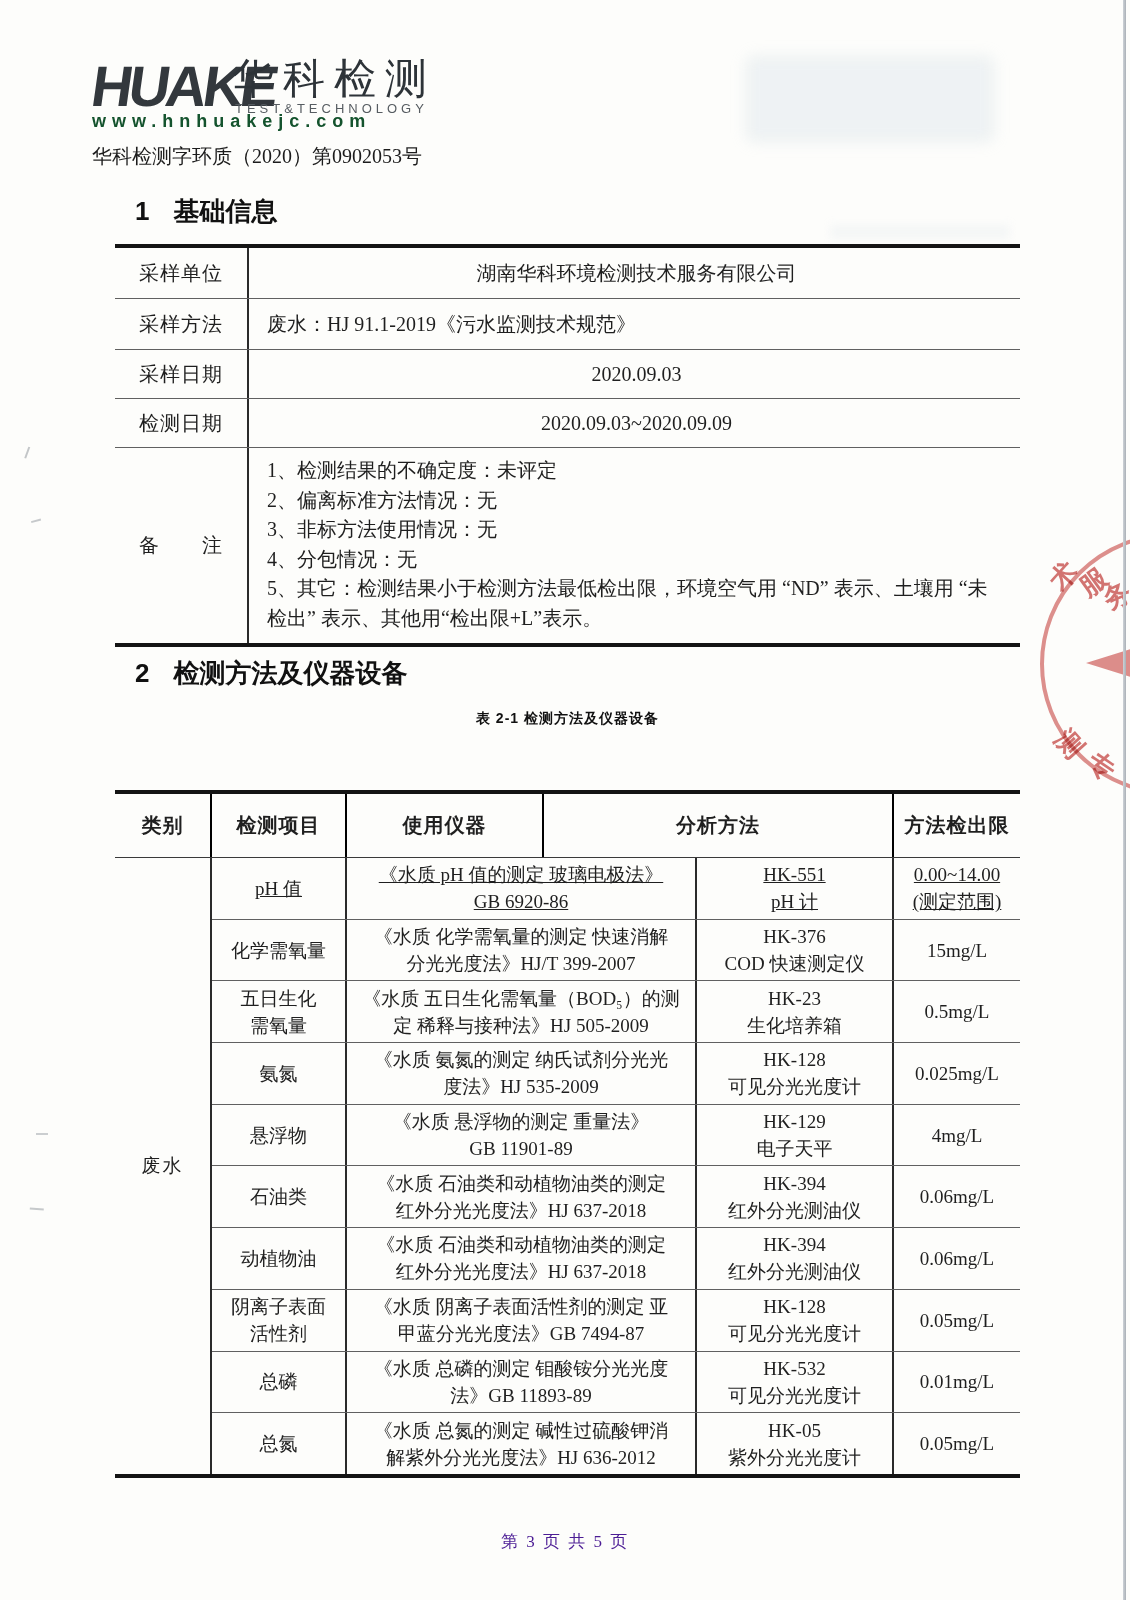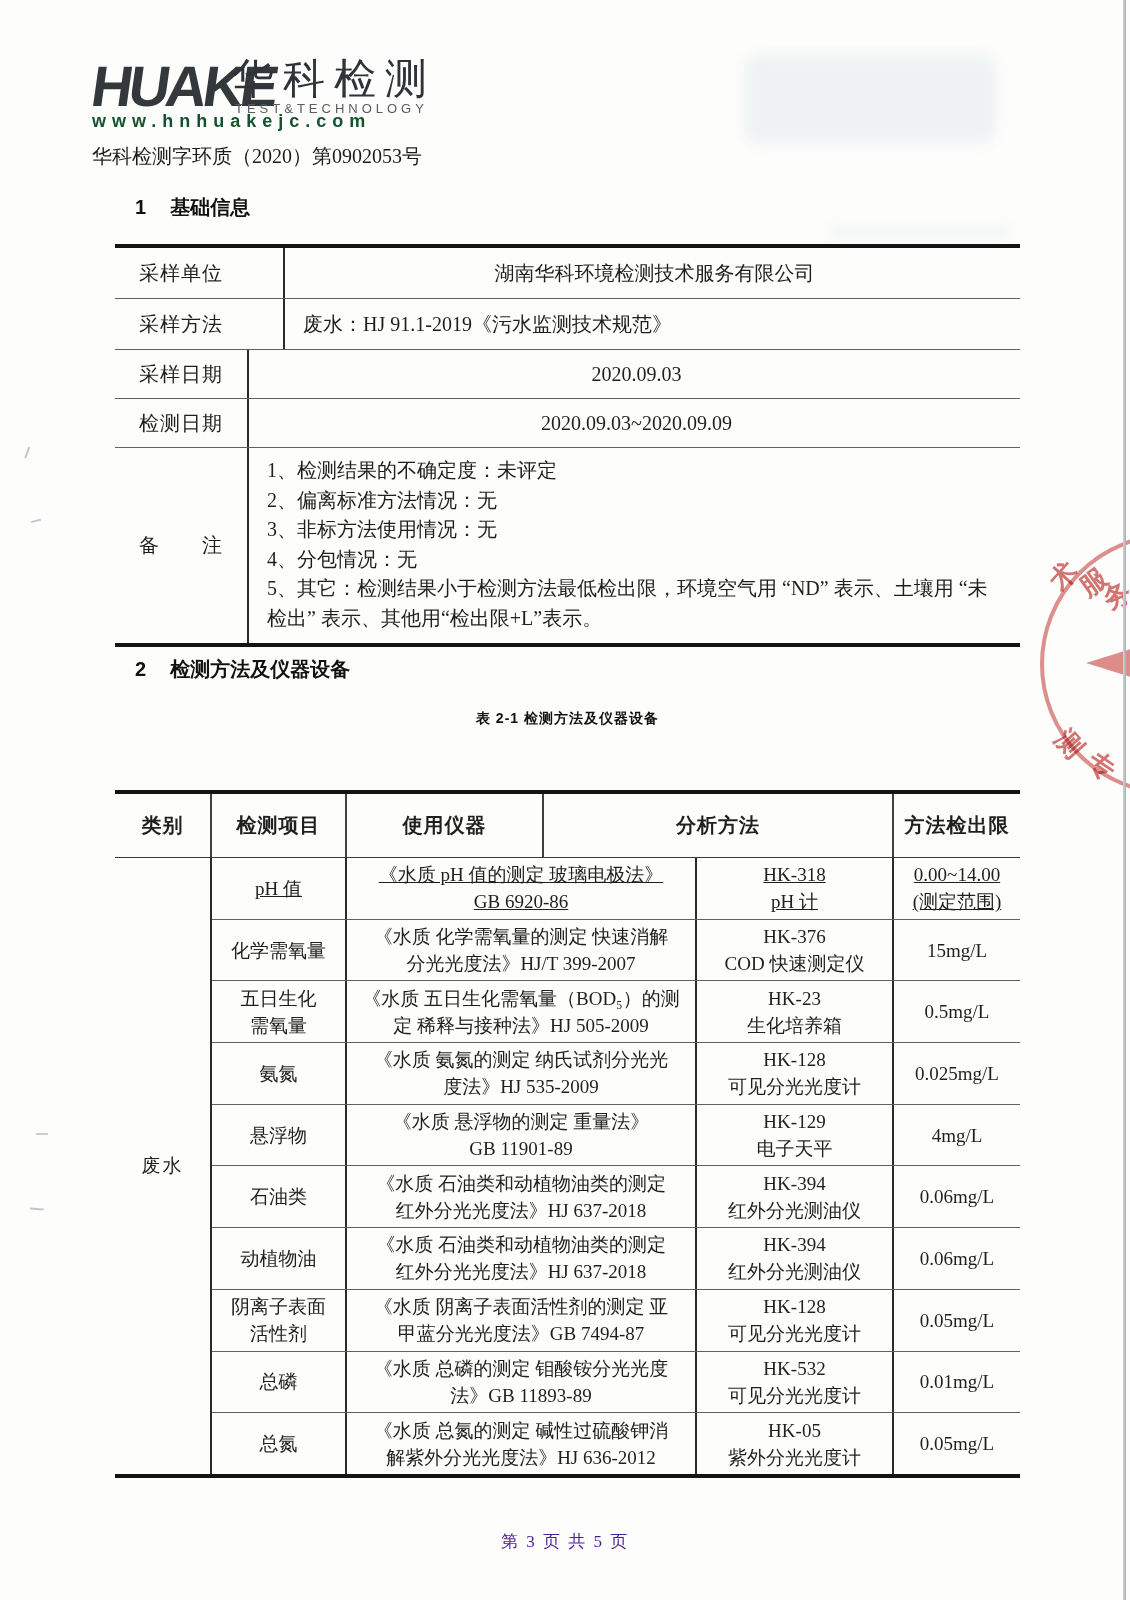--- a/index.html
+++ b/index.html
@@ -33,21 +33,21 @@
     font-size:18px; font-weight:700; letter-spacing:6px; color:#14532d;text-align:right;
   }
   .doc-number{
     position:absolute; left:92px; top:143px;
     font-size:20px; color:#1c1c1c;
   }
   
   .sec-heading{
     position:absolute; left:135px;
     font-family:"Liberation Sans","DejaVu Sans",sans-serif;
-    font-weight:700; font-size:20px; color:#111;
+    font-weight:700; font-size:26px; color:#111;
   }
   .sec-heading .num{margin-right:24px;}
   .s1{top:194px;}
   .s2{top:656px;}
   .table-caption{
     position:absolute; left:115px; top:710px; width:905px; text-align:center;
     font-family:"Liberation Sans","DejaVu Sans",sans-serif;
     font-weight:700; font-size:14px; color:#111; letter-spacing:1px;
   }
   
@@ -60,37 +60,37 @@
   .t1-row:first-child{border-top:none;}
   .t1-label{
     width:132px; flex:0 0 132px; display:flex; align-items:center; justify-content:center;
     letter-spacing:1px;
   }
   .t1-value{
     flex:1; border-left:2px solid #2a2a2a; display:flex; align-items:center;
     box-sizing:border-box; padding:0 14px 0 18px;
   }
   .t1-value.center{justify-content:center;}
-  .r50{min-height:50px;gap:36px;} .r48{min-height:48px;}
+  .r50{min-height:50px;} .r48{min-height:48px;}
   .remark-value{
     display:block; padding:8px 14px 10px 18px; line-height:29.5px;
     white-space:pre-line;
   }
   
   .table2{
     position:absolute; left:115px; top:790px; width:905px;
     border-top:4px solid #141414; border-bottom:4px solid #141414;
     box-sizing:border-box; font-size:19px;
   }
   .t2-header{display:flex; height:63px; border-bottom:1.5px solid #3a3a3a;}
   .t2-header .hc{
     display:flex; align-items:center; justify-content:center;
     font-weight:600; font-size:20px; letter-spacing:1px; box-sizing:border-box;
   }
-  .hc+.hc{border-left:2px solid #404040;}
+  .hc+.hc{border-left:2px solid #000000;}
   .w-cat{width:95px; flex:0 0 95px;}
   .w-item{width:135px; flex:0 0 135px;}
   .w-method{width:350px; flex:0 0 350px;}
   .w-instr{width:197px; flex:0 0 197px;}
   .w-limit{width:128px; flex:1;}
   .t2-body{display:flex; align-items:stretch;}
   .t2-cat{
     width:95px; flex:0 0 95px; display:flex; align-items:center; justify-content:center;
     letter-spacing:2px;
   }
@@ -195,21 +195,21 @@
       <div class="hc w-limit">方法检出限</div>
     </div>
     <div class="t2-body">
       <div class="t2-cat">废水</div>
       <div class="t2-rows">
 
         <div class="t2-row">
           <div class="c w-item">pH 值</div>
           <div class="c w-method">《水质  pH 值的测定  玻璃电极法》
 GB 6920-86</div>
-          <div class="c w-instr">HK-318
+          <div class="c w-instr">HK-551
 pH 计</div>
           <div class="c w-limit">0.00~14.00
 (测定范围)</div>
         </div>
         <div class="t2-row">
           <div class="c w-item">化学需氧量</div>
           <div class="c w-method">《水质  化学需氧量的测定  快速消解
 分光光度法》HJ/T 399-2007</div>
           <div class="c w-instr">HK-376
 COD 快速测定仪</div>

